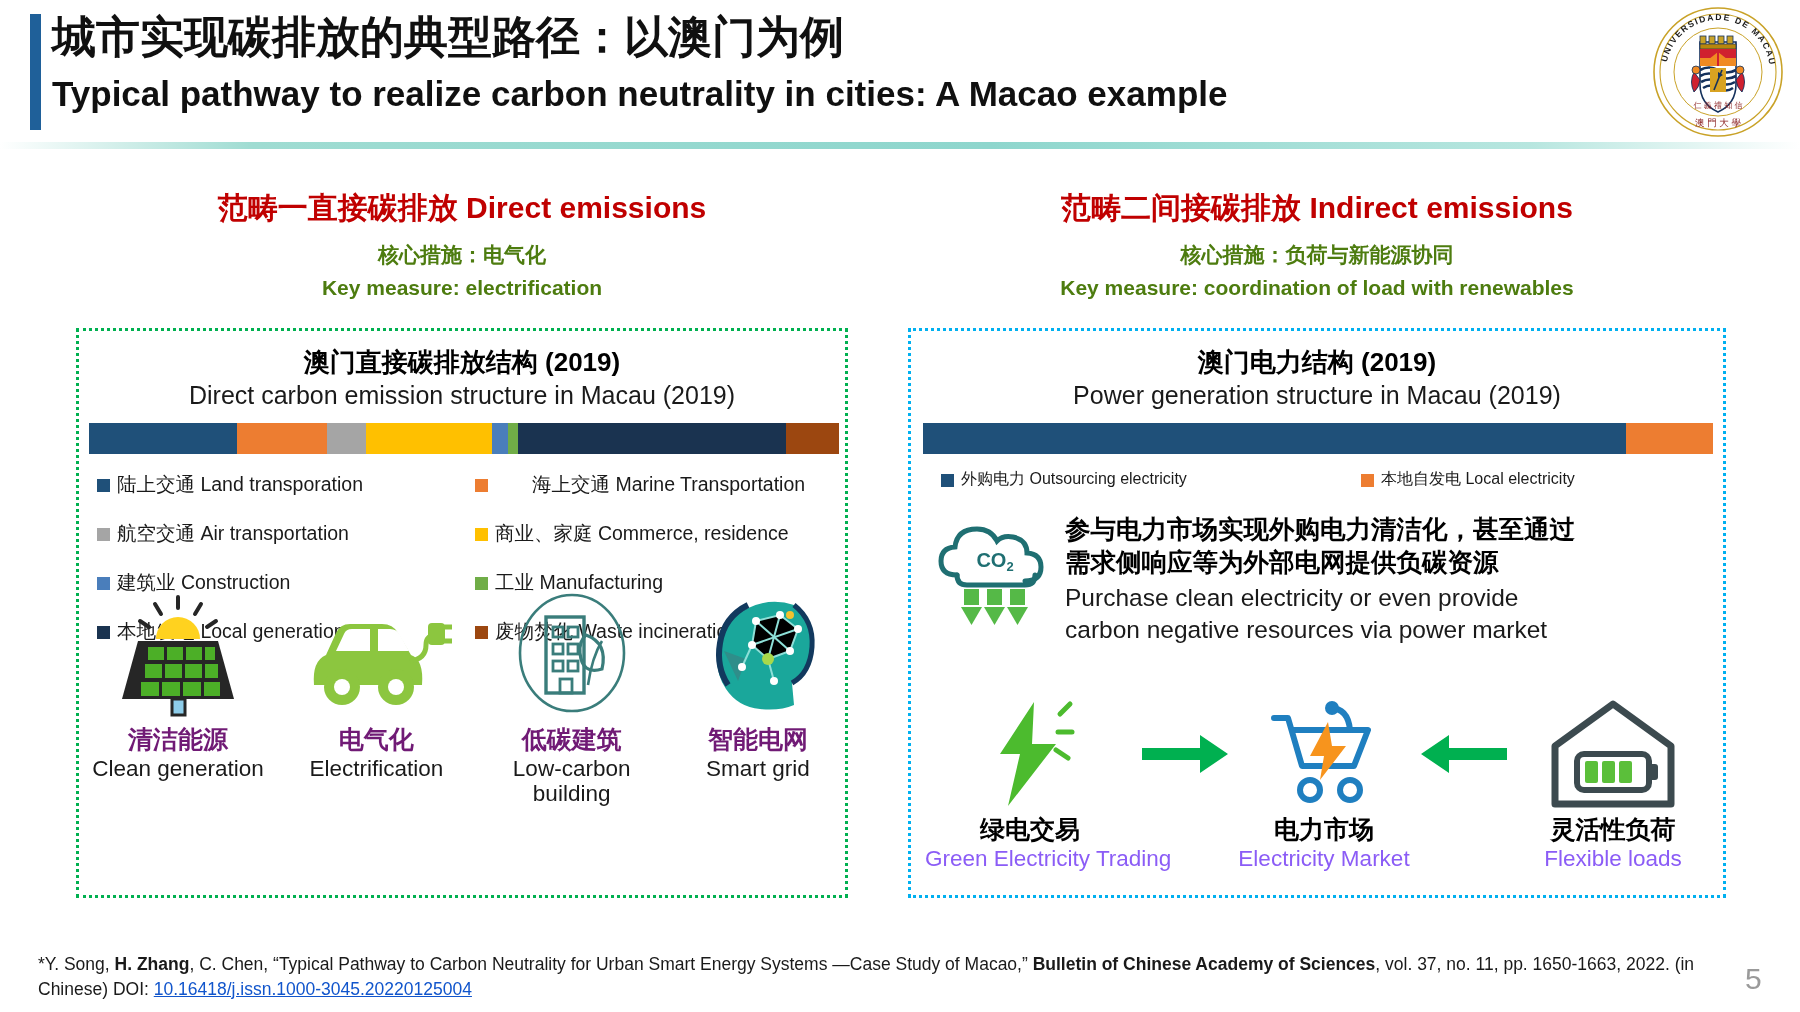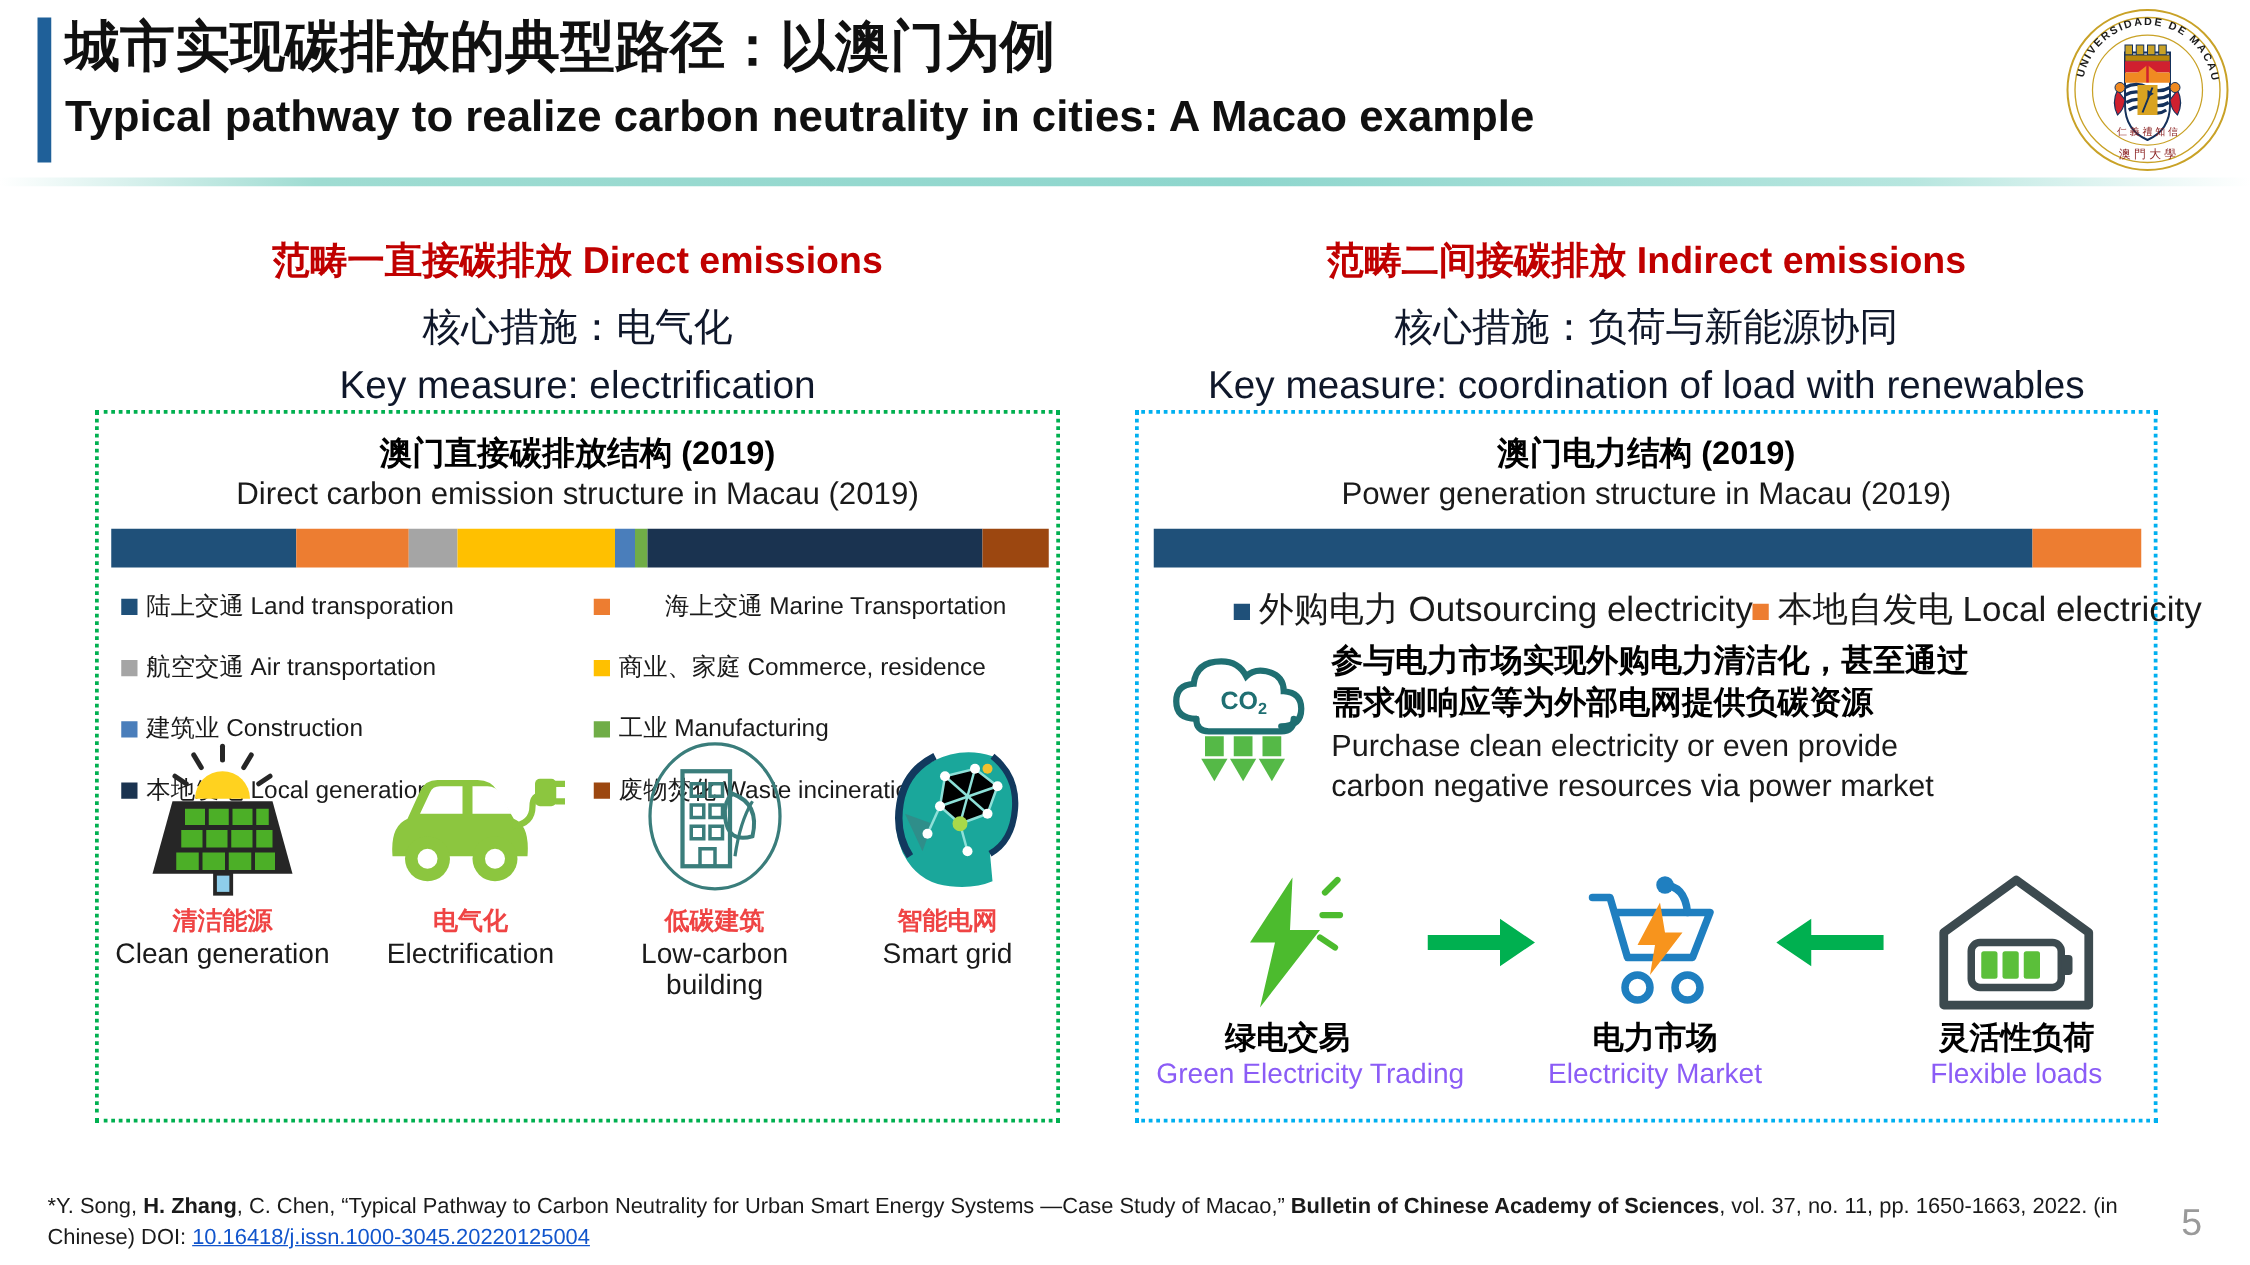--- a/index.html
+++ b/index.html
@@ -34,21 +34,21 @@
 
   
   .logo { position:absolute; left:1652px; top:6px; width:132px; height:132px; }
 
   
   .col-head { position:absolute; text-align:center; }
   .ch-red {
     font-size:30px; font-weight:bold; color:#c00000; white-space:nowrap;
   }
   .ch-purple {
-    font-size:31px; font-weight:normal; color:#0f172a; white-space:nowrap;
+    font-size:21px; font-weight:bold; color:#4d7c0f; white-space:nowrap;
   }
 
   
   .panel { position:absolute; background:#fff; }
   .panel-left  { left:76px;  top:328px; width:772px;  height:570px; border:3px dotted #00b050; }
   .panel-right { left:908px; top:328px; width:818px;  height:570px; border:3px dotted #00b0f0; }
 
   .chart-title-cn {
     position:absolute; width:100%; text-align:center;
     font-size:26px; font-weight:bold; color:#000; white-space:nowrap;
@@ -70,21 +70,21 @@
     width:13px; height:13px; flex:0 0 13px; margin-right:7px;
     position:relative; top:1px;
   }
   .legend-label { white-space:nowrap; }
 
   
   .icon-row { position:absolute; display:flex; }
   .icon-cell { text-align:center; }
   .icon-art { height:128px; display:flex; align-items:flex-end; justify-content:center; }
   .icon-cn {
-    font-size:20px; font-weight:bold; color:#ef4444; margin-top:6px; white-space:nowrap;
+    font-size:25px; font-weight:bold; color:#701a75; margin-top:6px; white-space:nowrap;
   }
   .icon-en { font-size:22.5px; color:#1a1a1a; line-height:1.12; }
 
   
   .msg-block { position:absolute; display:flex; align-items:flex-start; }
   .msg-cloud { flex:0 0 128px; padding-top:6px; }
   .msg-text { margin-left:4px; }
   .msg-cn {
     font-size:25.5px; font-weight:bold; color:#000; line-height:1.28; white-space:nowrap;
   }
@@ -361,21 +361,21 @@
   <div class="panel panel-right">
 
     <div class="chart-title-cn" style="top:14px;">澳门电力结构 (2019)</div>
     <div class="chart-title-en" style="top:50px;">Power generation structure in Macau (2019)</div>
 
     <div class="stackbar" id="right-bar" style="left:12px; top:92px; width:790px;">
         <div title="外购电力 Outsourcing electricity" style="width: 89%; background: rgb(31, 80, 121);"></div>
         <div title="本地自发电 Local electricity" style="width: 11%; background: rgb(237, 125, 49);"></div>
       </div>
 
-    <div class="legend" id="right-legend" style="left:30px; top:138px; width:760px; font-size:28px;margin-left:46px;">
+    <div class="legend" id="right-legend" style="left:30px; top:138px; width:760px; font-size:16px;">
         <div class="legend-row" style="margin-bottom: 0px;">
           <div class="legend-item" style="width: 420px;">
             <span class="legend-swatch" style="background: rgb(31, 80, 121);"></span>
             <span class="legend-label">外购电力 Outsourcing electricity</span>
           </div>
           <div class="legend-item" style="width: auto;">
             <span class="legend-swatch" style="background: rgb(237, 125, 49);"></span>
             <span class="legend-label">本地自发电 Local electricity</span>
           </div>
         </div>

